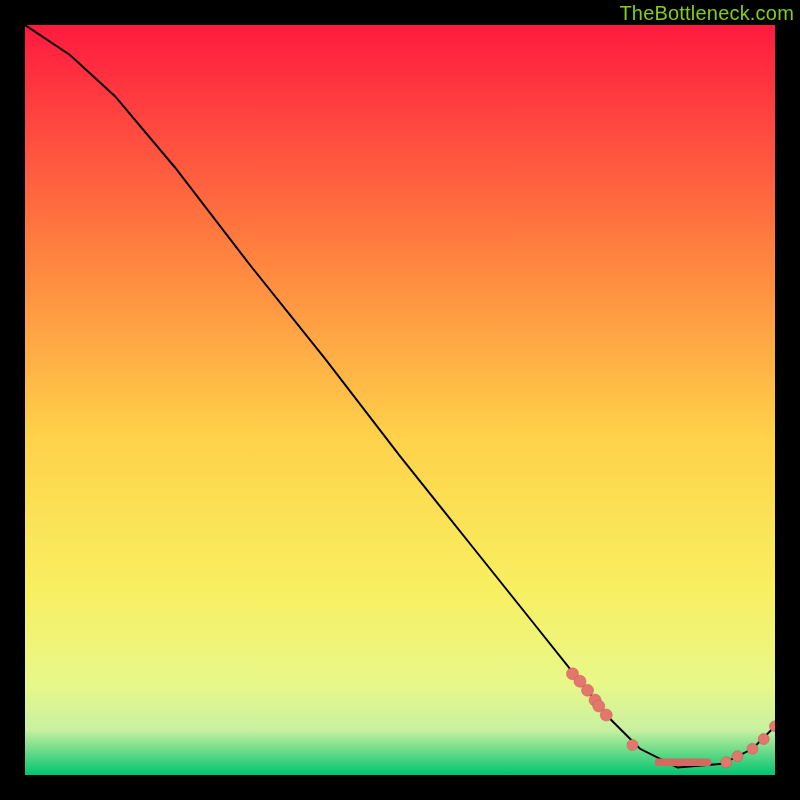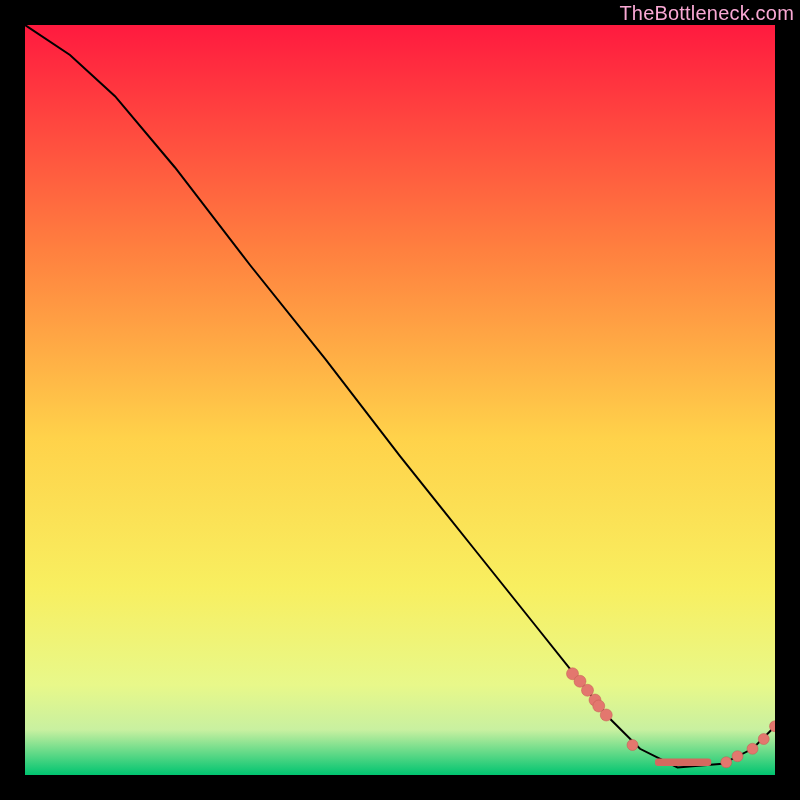--- a/index.html
+++ b/index.html
@@ -17,21 +17,21 @@
     width: 750px;
     height: 750px;
   }
   .watermark {
     position: absolute;
     top: 2px;
     right: 6px;
     font-family: Arial, Helvetica, sans-serif;
     font-size: 20px;
     font-weight: 500;
-    color: #f9a8d4;
+    color: #84cc16;
     letter-spacing: 0.2px;
     user-select: none;
   }
   svg { display: block; }
 </style>
 </head>
 <body>
 
 <div class="stage">
   <div class="watermark">TheBottleneck.com</div>

